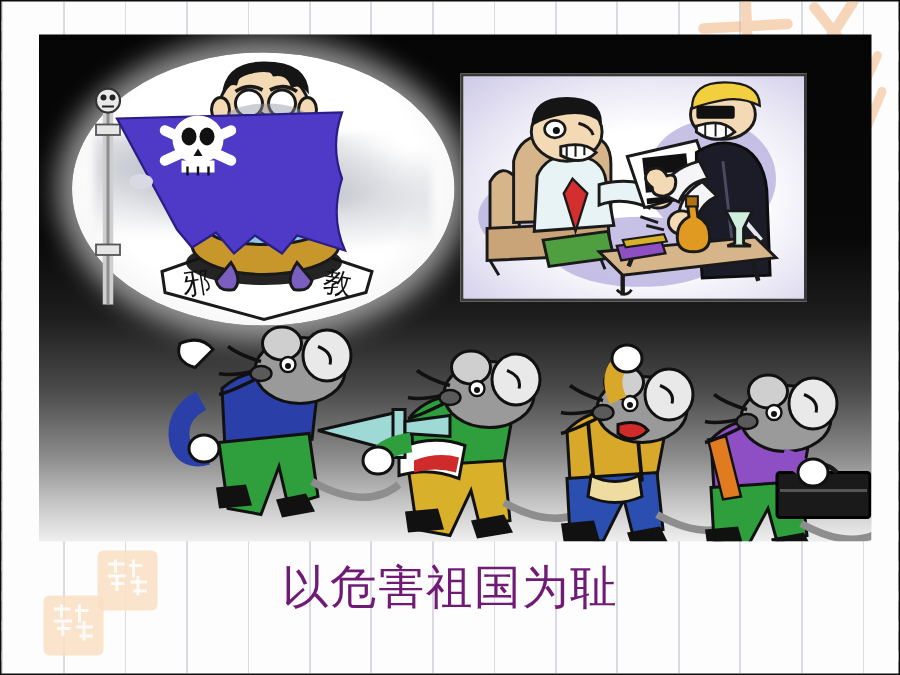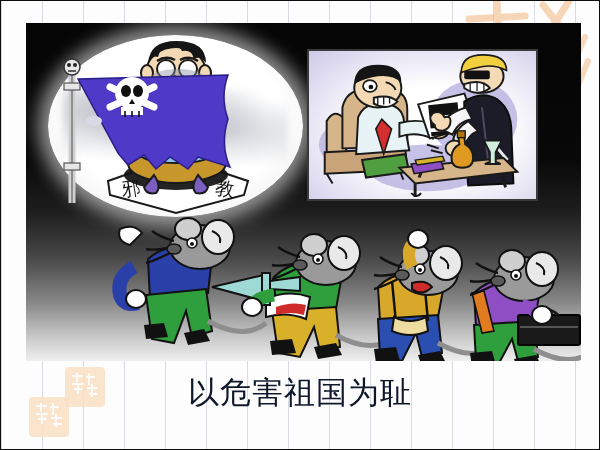--- a/index.html
+++ b/index.html
@@ -83,21 +83,21 @@
   
   .fill{position:absolute;inset:0;width:100%;height:100%;}
 
   
   .caption{
     position:absolute;left:0;right:0;top:372px;
     text-align:center;
     font-family:"DejaVu Sans","Liberation Sans",sans-serif;
     font-size:31px;line-height:38px;
     letter-spacing:1px;
-    color:#0f172a;
+    color:#701a75;
     white-space:nowrap;
   }
 </style>
 </head>
 <body>
 
 <div class="slide">
 
   <div class="grid"></div>
 

